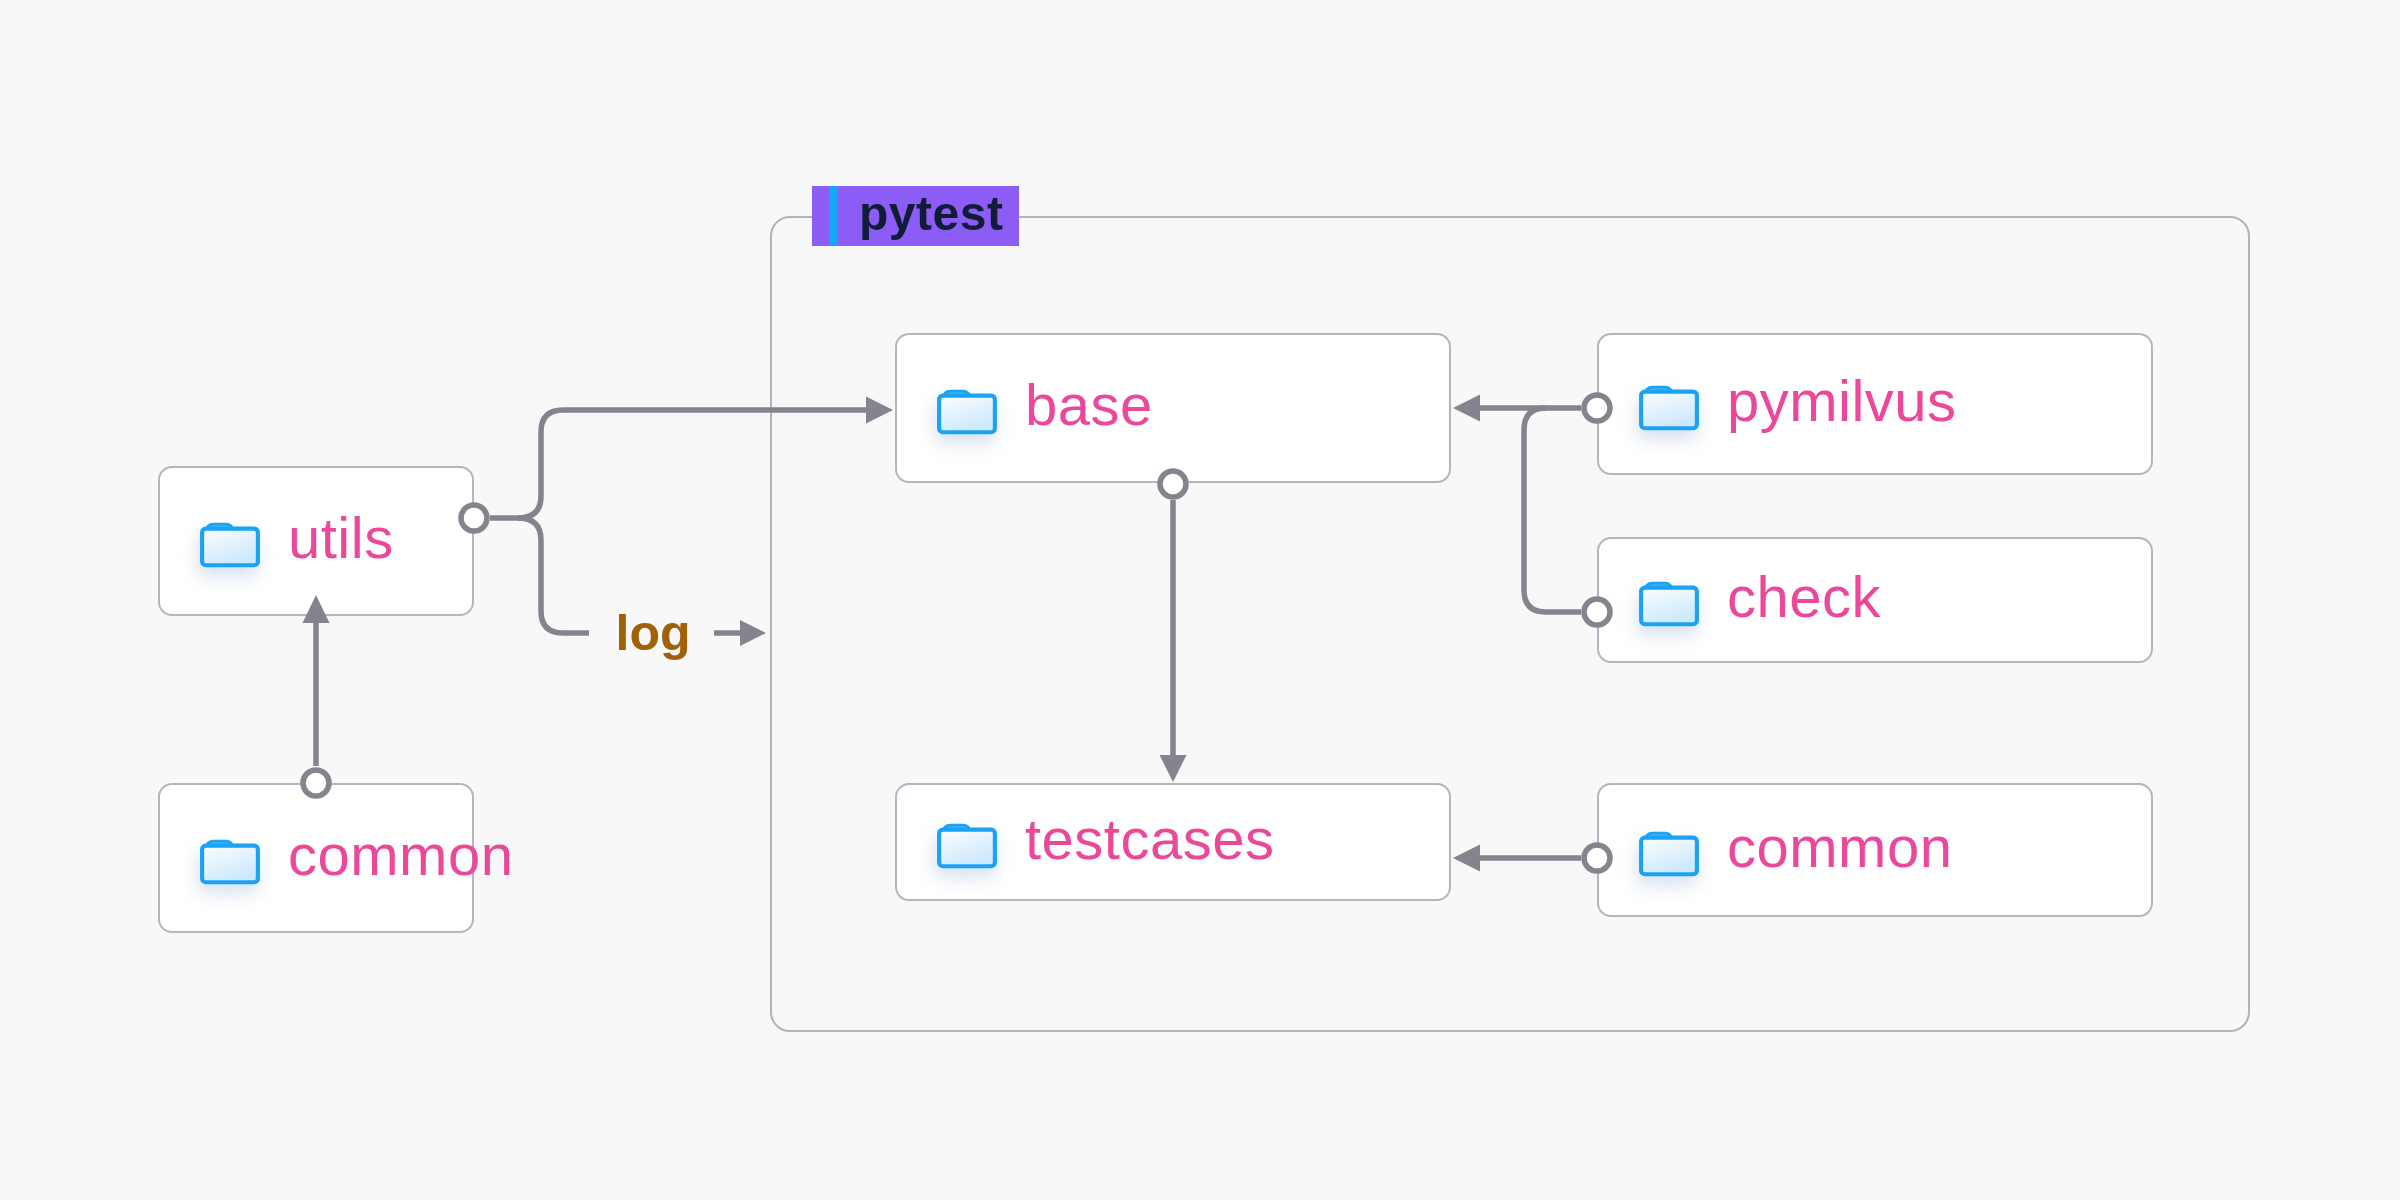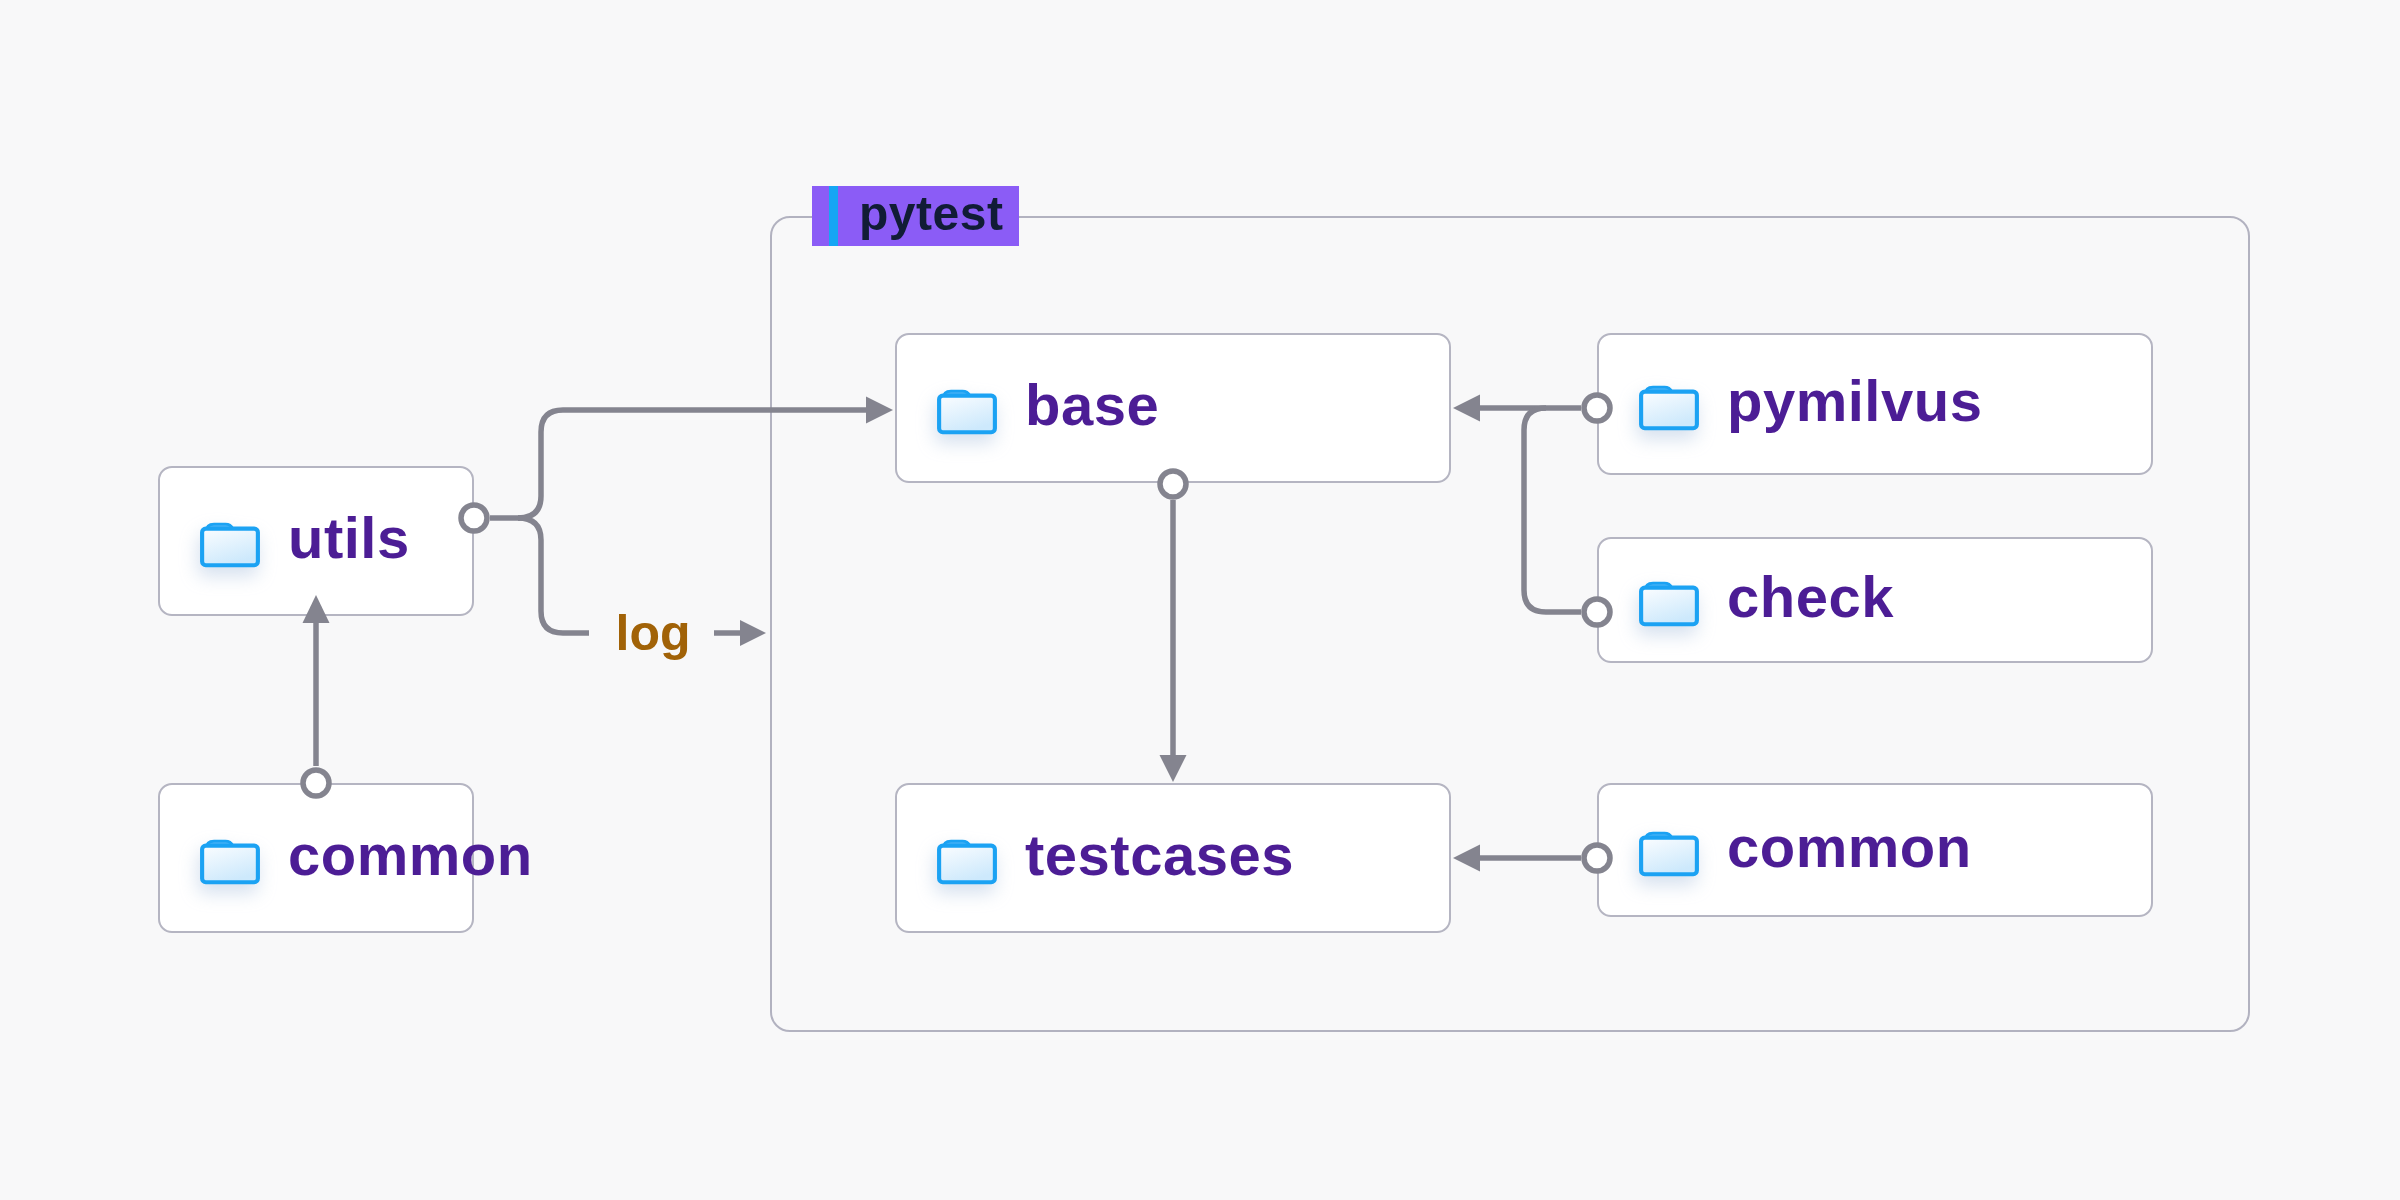--- a/index.html
+++ b/index.html
@@ -48,29 +48,29 @@
     padding-left:38px;
     box-sizing:border-box;
     z-index:2;
   }
   .node .folder{
     width:64px;height:54px;flex:0 0 auto;
     margin-right:26px;
     filter:drop-shadow(-2px 9px 9px rgba(130,165,205,0.33));
   }
   .node .node-label{
-    font-size:58px;font-weight:700;color:#4c1d95;
+    font-size:58px;font-weight:400;color:#ec4899;
     letter-spacing:0.5px;
     line-height:1;
     padding-bottom:6px;
   }
   .node-utils    {left:158px; top:433px; width:316px; height:150px;margin-top:33px;}
   .node-config   {left:158px; top:783px; width:316px; height:150px;}
   .node-base     {left:895px; top:333px; width:556px; height:150px;}
-  .node-testcases{left:895px; top:783px; width:556px; height:150px;align-items:center;}
+  .node-testcases{left:895px; top:783px; width:556px; height:118px;align-items:center;}
   .node-pymilvus {left:1597px;top:333px; width:556px; height:142px;}
   .node-check    {left:1597px;top:537px; width:556px; height:126px;}
   .node-common   {left:1597px;top:783px; width:556px; height:134px;}
   
   .wires{
     position:absolute;left:0;top:0;width:2400px;height:1200px;
     z-index:4;pointer-events:none;
   }
   .wires path.line{stroke:#84848f;stroke-width:5.5;fill:none;}
   .wires circle.port{stroke:#84848f;stroke-width:5.5;fill:#ffffff;}

